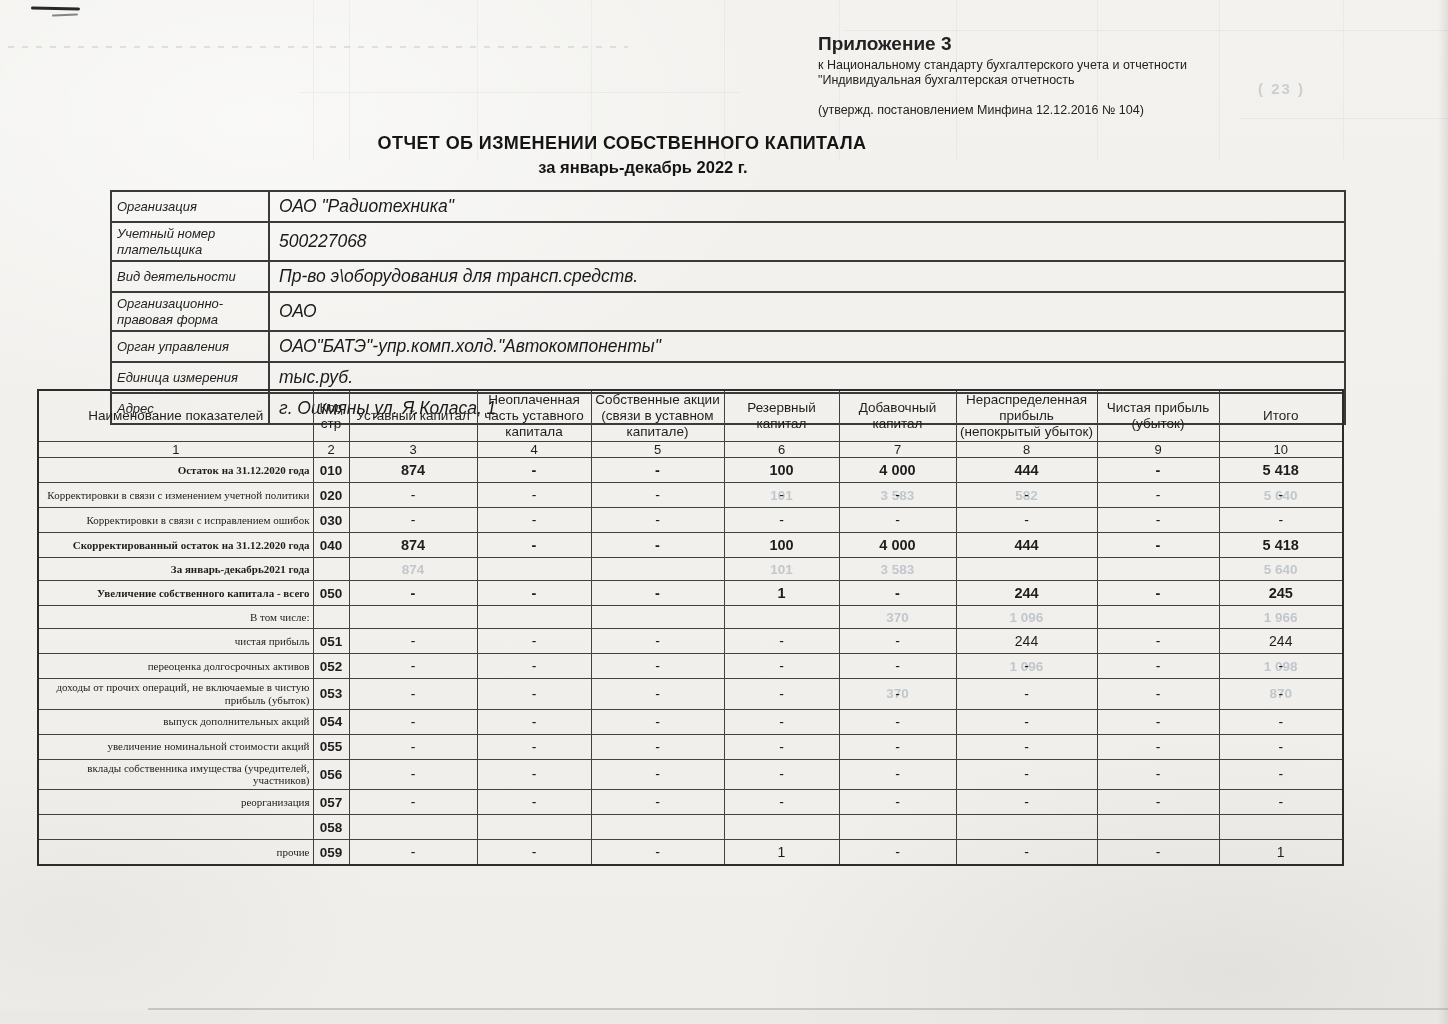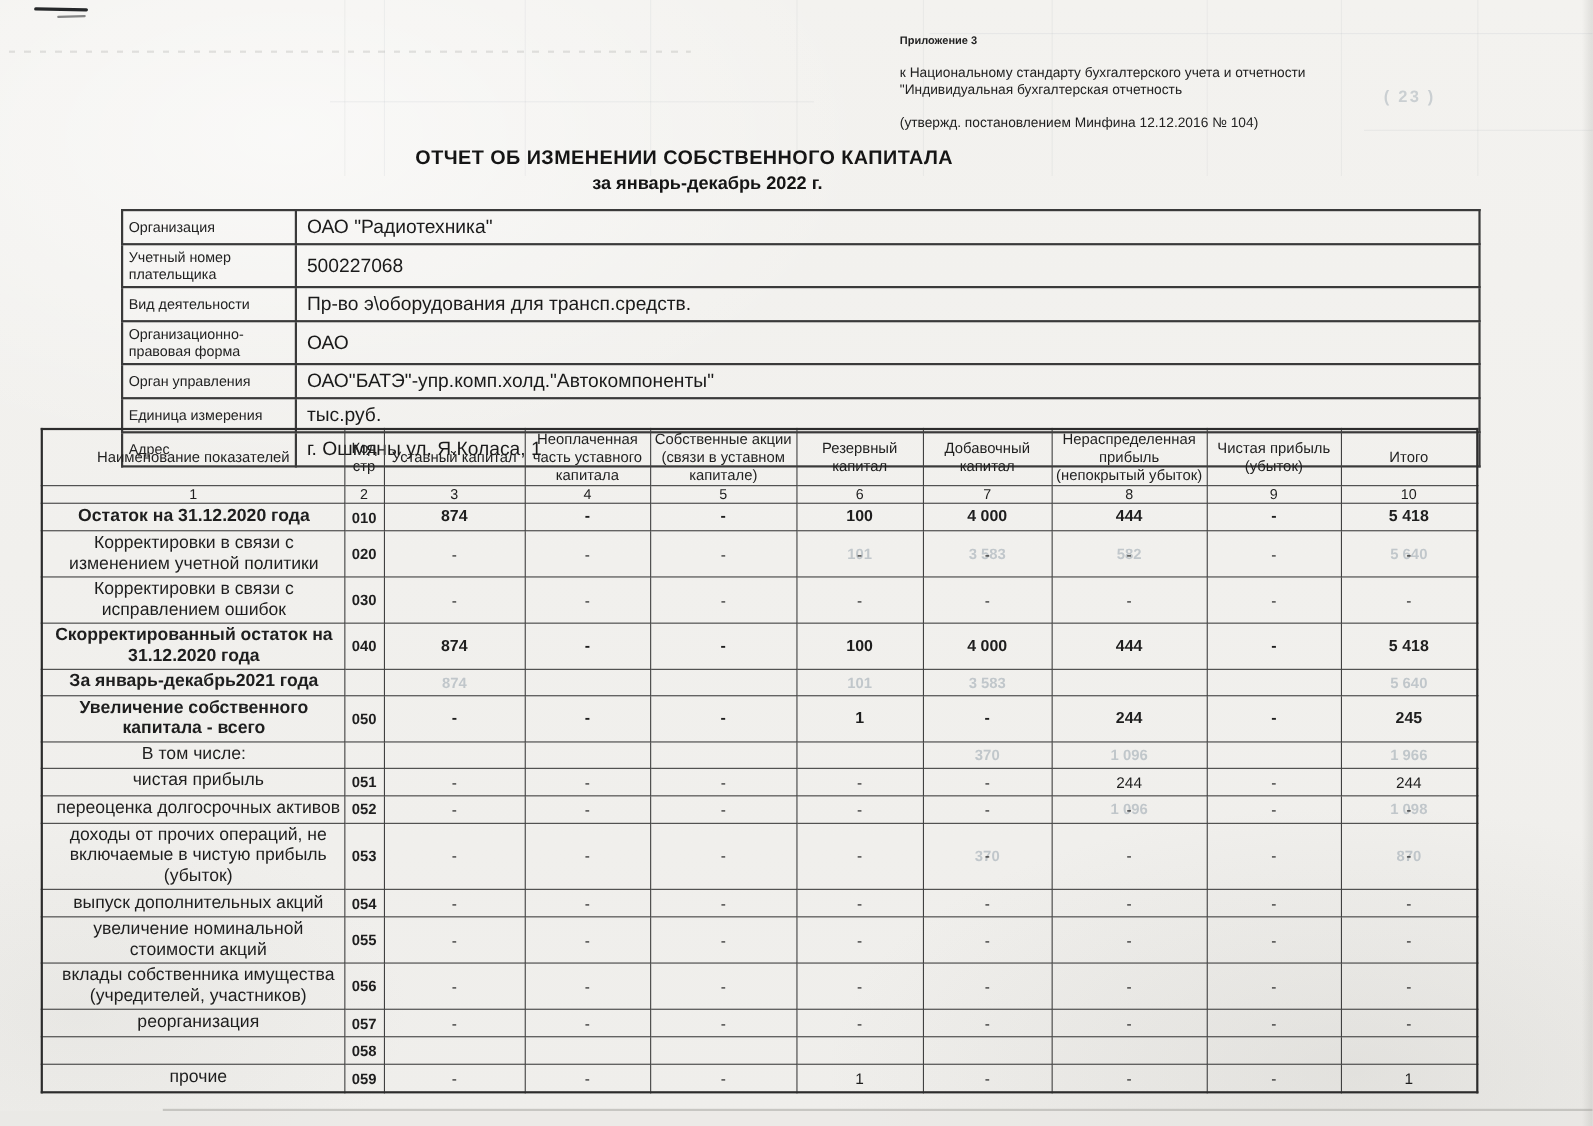--- a/index.html
+++ b/index.html
@@ -23,44 +23,44 @@
   .ghost-grid .h{position:absolute;height:1px;background:#95a0aa;opacity:.12;}
   .ghost-note{position:absolute;left:1258px;top:80px;font-size:15px;font-weight:700;
     color:#9aa6b0;opacity:.45;filter:blur(.6px);letter-spacing:2px;}
   .scan-edge{position:absolute;left:148px;top:1008px;width:1300px;height:2px;background:#b9b8b4;opacity:.75;}
   .scan-edge-shadow{position:absolute;left:0px;top:1010px;width:1448px;height:14px;background:#e9e8e4;opacity:.6;}
   .right-edge{position:absolute;right:0;top:0;width:10px;height:1024px;
     background:linear-gradient(90deg,rgba(160,160,155,0),rgba(160,160,155,.25));}
 
   
   .appendix{position:absolute;left:818px;top:32px;width:470px;font-size:12.5px;line-height:1.25;color:#222;}
-  .appendix .b{font-weight:700;font-size:10px;margin-bottom:14px;}
+  .appendix .b{font-weight:700;font-size:19px;margin-bottom:2px;}
   .appendix .gap{height:14px;}
 
   
   .title{position:absolute;left:0;top:133px;width:1244px;text-align:center;color:#151515;}
   .title .t1{font-size:18px;font-weight:700;letter-spacing:.4px;}
   .title .t2{font-size:16.5px;font-weight:700;margin-top:4px;padding-left:42px;}
 
   
   .info-wrap{position:absolute;left:110px;top:190px;}
   table{border-collapse:collapse;}
   .info-table{width:1236px;}
-  .info-table td{border:2px solid #3a3a3a;vertical-align:middle;}
+  .info-table td{border:2px solid #3a3a3a;vertical-align:middle;font-style:italic;}
   .info-table td.ilabel{width:146px;font-size:13px;line-height:1.2;padding:3px 5px;color:#222;}
   .info-table td.ivalue{font-size:17.5px;padding:2px 9px;color:#1a1a1a;height:25px;}
 
   
   .main-wrap{position:absolute;left:37px;top:389px;}
   .main-table{width:1305px;table-layout:fixed;border:2.4px solid #2c2c2c;}
   .main-table th,.main-table td{border:1.6px solid #414141;vertical-align:middle;overflow:hidden;}
   .main-table thead th{font-weight:400;font-size:13.5px;line-height:1.18;padding:1px 2px;height:46px;text-align:center;color:#1f1f1f;}
   .main-table thead tr.nums th{height:15px;font-size:13px;padding:0;}
   .main-table td{height:20px;}
-  .main-table td.rlabel{font-size:16px;line-height:1.16;text-align:center;padding:2px 3px 2px 4px;}
+  .main-table td.rlabel{font-size:11px;line-height:1.16;text-align:right;padding:2px 3px 2px 4px;font-family:Liberation Serif, serif;}
   .main-table td.rlabel.indent{padding-left:12px;}
   .main-table tr.bold td.rlabel{font-weight:700;}
   .main-table td.rcode{text-align:center;font-size:13.5px;font-weight:600;padding:0;}
   .main-table td.val{text-align:center;font-size:14px;position:relative;padding:0;}
   .main-table tr.bold td.val{font-weight:700;font-size:14.5px;}
   .main-table tr.section td{height:18px;}
   .val .v{position:relative;z-index:1;}
   .ghost{position:absolute;left:0;top:0;right:0;bottom:0;display:flex;align-items:center;justify-content:center;
     color:#9aa6b0;opacity:.55;filter:blur(.5px);font-weight:700;font-size:13.5px;z-index:0;}
 </style>

